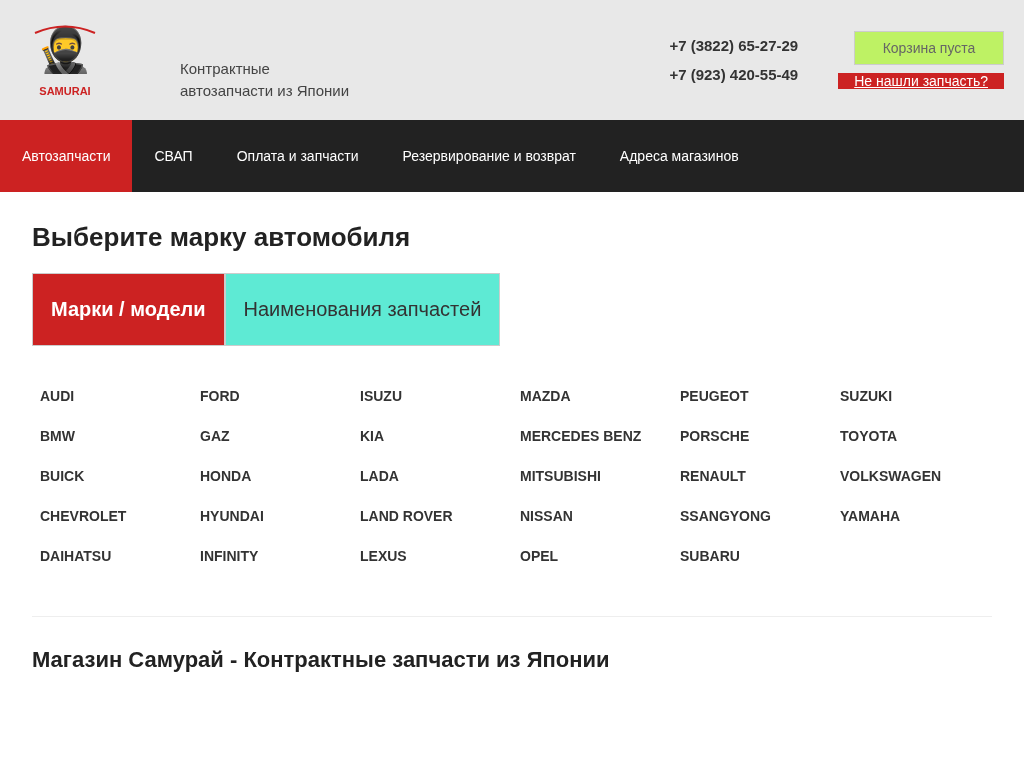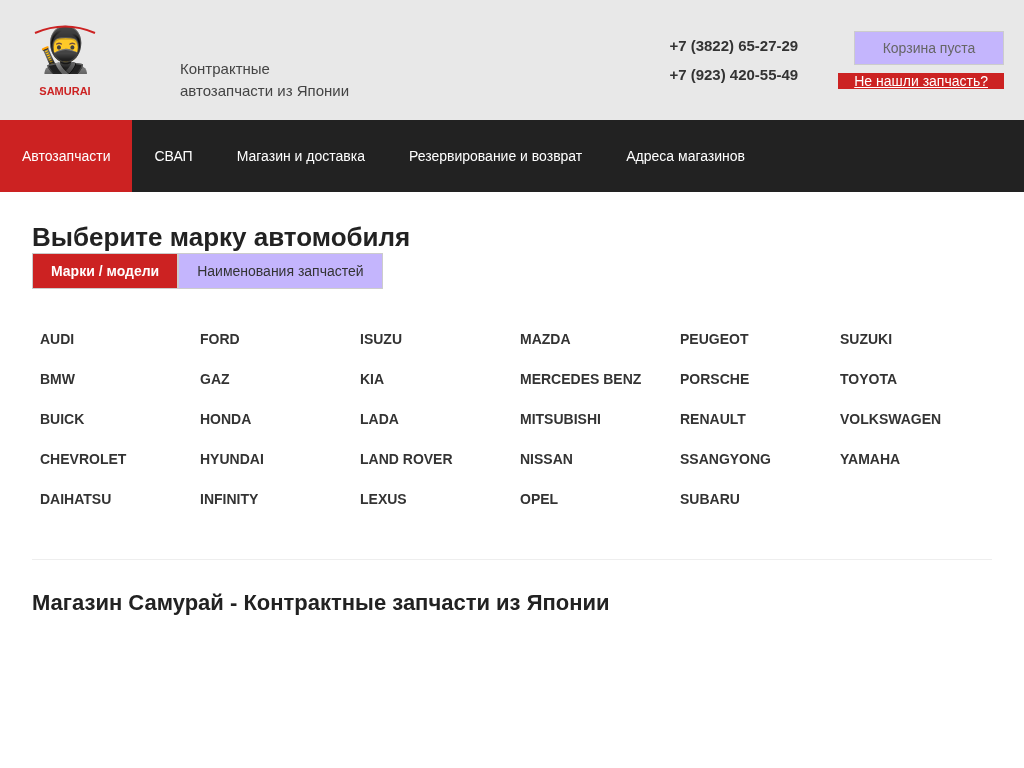--- a/index.html
+++ b/index.html
@@ -37,21 +37,21 @@
     .header-cart {
       margin-left: auto;
       display: flex;
       flex-direction: column;
       align-items: flex-end;
       gap: 8px;
     }
     .cart-empty {
       border: 1px solid #ccc;
       padding: 8px 16px;
-      background: #c4b5fd;
+      background: #bef264;
       color: #666;
       font-size: 14px;
       min-width: 150px;
       text-align: center;
     }
     .btn-not-found {
       background: #cc2222;
       color: #fff;
       border: none;
       padding: 0 16px;
@@ -84,39 +84,40 @@
     .main {
       max-width: 1000px;
       margin: 0 auto;
       padding: 30px 20px;
     }
 
     .page-title {
       font-size: 26px;
       font-weight: bold;
       color: #222;
+      margin-bottom: 20px;
     }
 
     
     .tabs {
       display: flex;
       gap: 0;
       margin-bottom: 30px;
     }
     .tab-btn {
-      padding: 9px 18px;
+      padding: 24px 18px;
       border: 1px solid #ccc;
       background: #cc2222;
       color: #fff;
-      font-size: 14px;
+      font-size: 20px;
       cursor: pointer;
       font-weight: bold;
     }
     .tab-btn.inactive {
-      background: #c4b5fd;
+      background: #5eead4;
       color: #333;
       border: 1px solid #ccc;
       font-weight: normal;
     }
 
     
     .brands-grid {
       display: grid;
       grid-template-columns: repeat(6, 1fr);
       gap: 0;
@@ -183,21 +184,21 @@
 
   <div class="header-cart">
     <div class="cart-empty">Корзина пуста</div>
     <button class="btn-not-found">Не нашли запчасть?</button>
   </div>
 </header>
 
 <nav class="nav">
   <a class="nav-item active">Автозапчасти</a>
   <a class="nav-item">СВАП</a>
-  <a class="nav-item">Магазин и доставка</a>
+  <a class="nav-item">Оплата и запчасти</a>
   <a class="nav-item">Резервирование и возврат</a>
   <a class="nav-item">Адреса магазинов</a>
 </nav>
 
 <main class="main">
   <h1 class="page-title">Выберите марку автомобиля</h1>
 
   <div class="tabs">
     <button class="tab-btn">Марки / модели</button>
     <button class="tab-btn inactive">Наименования запчастей</button>

